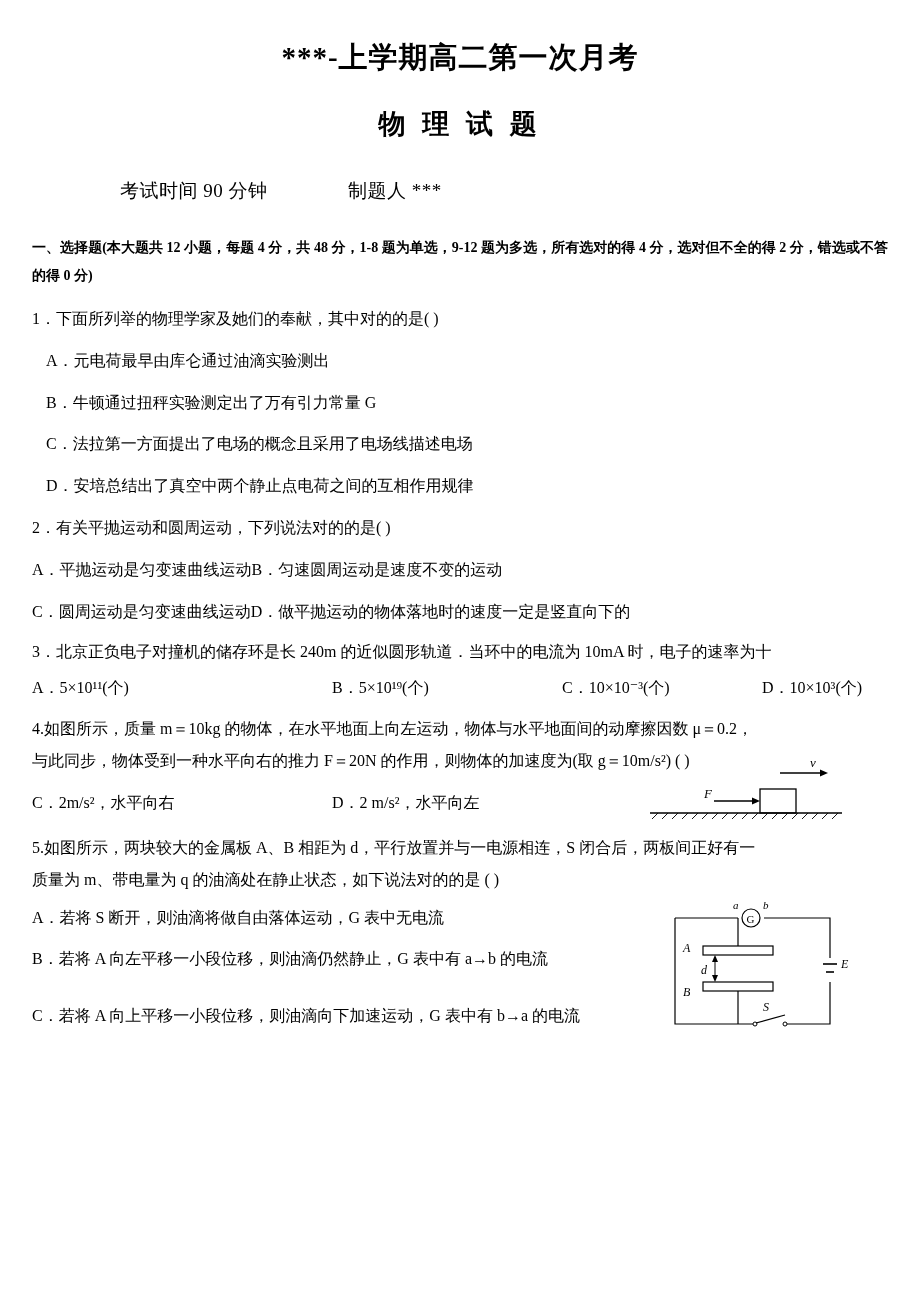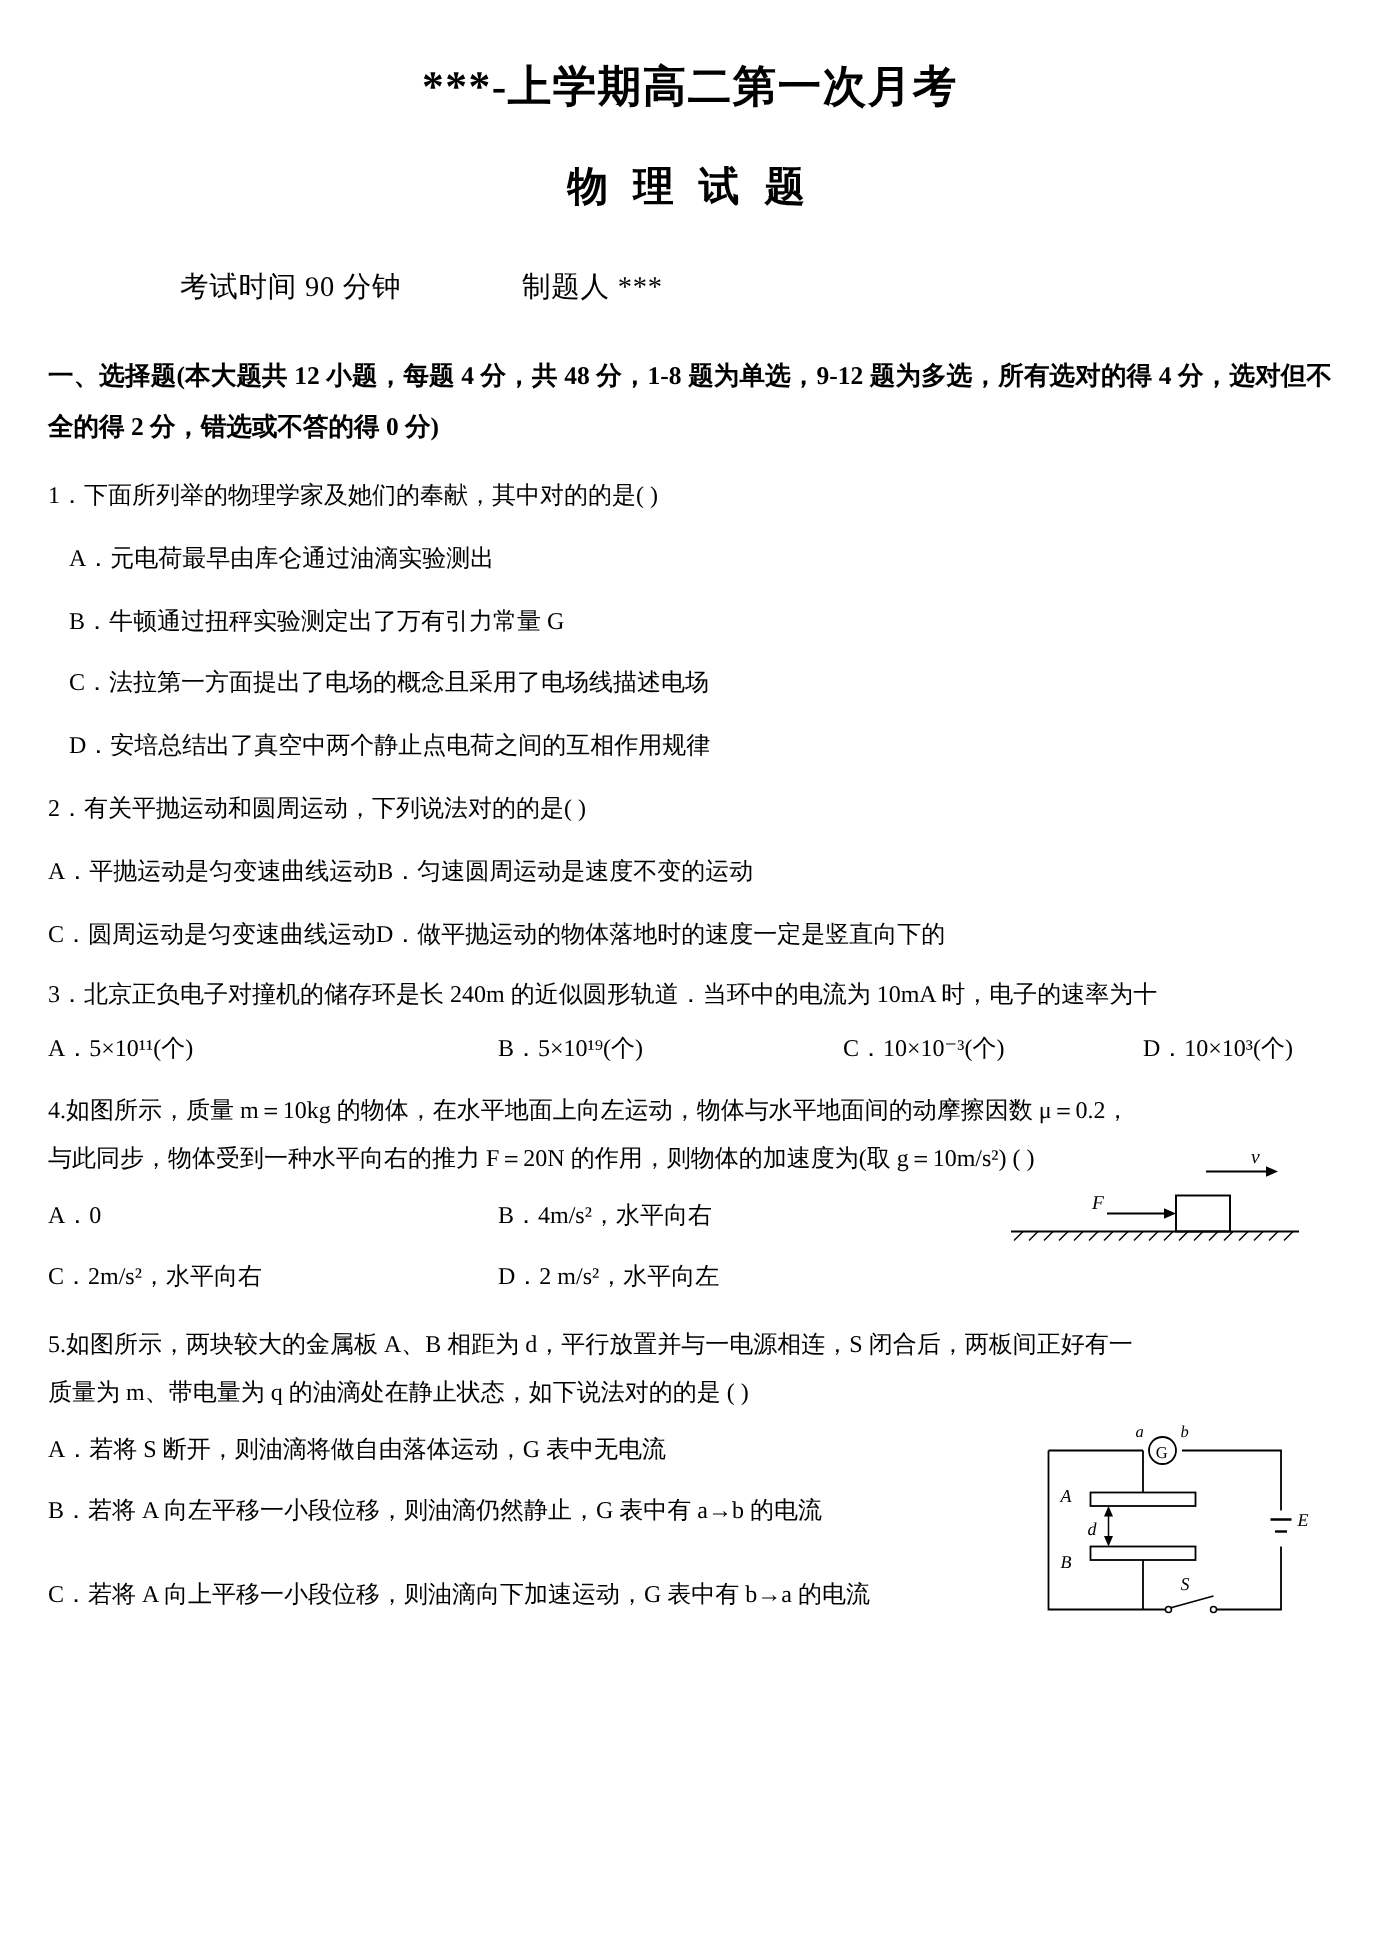--- a/index.html
+++ b/index.html
@@ -44,27 +44,27 @@
     padding-left: 120px;
     letter-spacing: 0.5px;
   }
   .exam-meta .m1 { width: 228px; }
   .exam-meta .m2 { width: 200px; }
   .exam-meta .m3 { }
 
   .section-head {
     margin-top: 30px;
     padding: 0 32px 0 32px;
-    font-size: 17px;
+    font-size: 14px;
     font-weight: bold;
     line-height: 2.0;
     text-align: justify;
   }
   .q-block {
-    padding: 0 16px 0 32px;
+    padding: 0 40px 0 32px;
     font-size: 16px;
     line-height: 1.55;
   }
   .q-line {
     margin-top: 17px;
   }
   .opt {
     margin-top: 17px;
     padding-left: 14px;
   }
@@ -137,24 +137,20 @@
     <div class="opt-row" style="margin-top:10px;">
       <div class="c1">A．5×10¹¹(个)</div>
       <div class="c2">B．5×10¹⁹(个)</div>
       <div class="c3">C．10×10⁻³(个)</div>
       <div class="c4">D．10×10³(个)</div>
     </div>
 
     <div class="q-para">4.如图所示，质量 m＝10kg 的物体，在水平地面上向左运动，物体与水平地面间的动摩擦因数 μ＝0.2，</div>
     <div class="q-para2">与此同步，物体受到一种水平向右的推力 F＝20N 的作用，则物体的加速度为(取 g＝10m/s²) (     )</div>
     <div class="with-fig">
-      <div class="opt-row narrow" style="margin-top:12px;">
-        <div class="c1">A．0</div>
-        <div class="c2">B．4m/s²，水平向右</div>
-      </div>
       <div class="opt-row narrow" style="margin-top:16px;">
         <div class="c1">C．2m/s²，水平向右</div>
         <div class="c2">D．2 m/s²，水平向左</div>
       </div>
       <svg class="fig4" viewBox="0 0 210 72">
 
         <line x1="8" y1="58" x2="200" y2="58" stroke="#000" stroke-width="1.3"></line>
 
         <g stroke="#000" stroke-width="0.9">
           <line x1="10" y1="64" x2="16" y2="58"></line>

